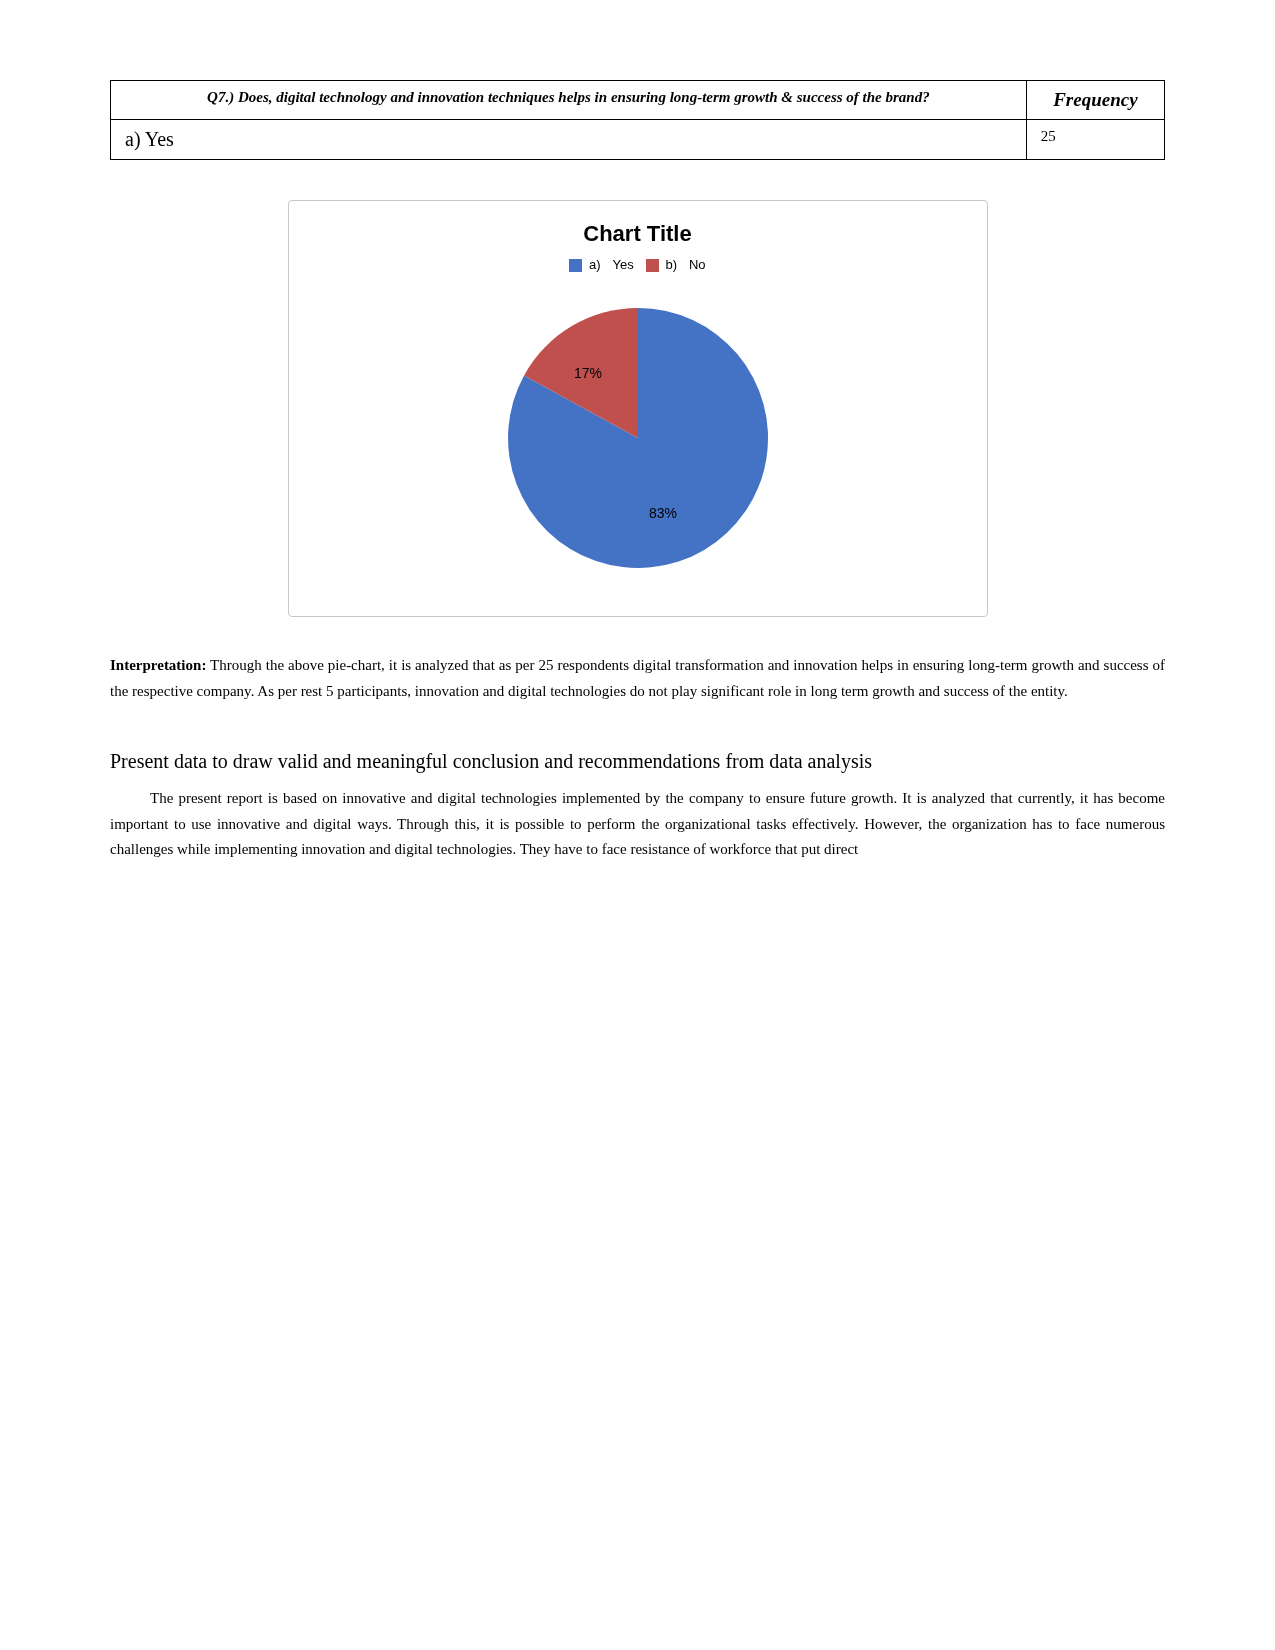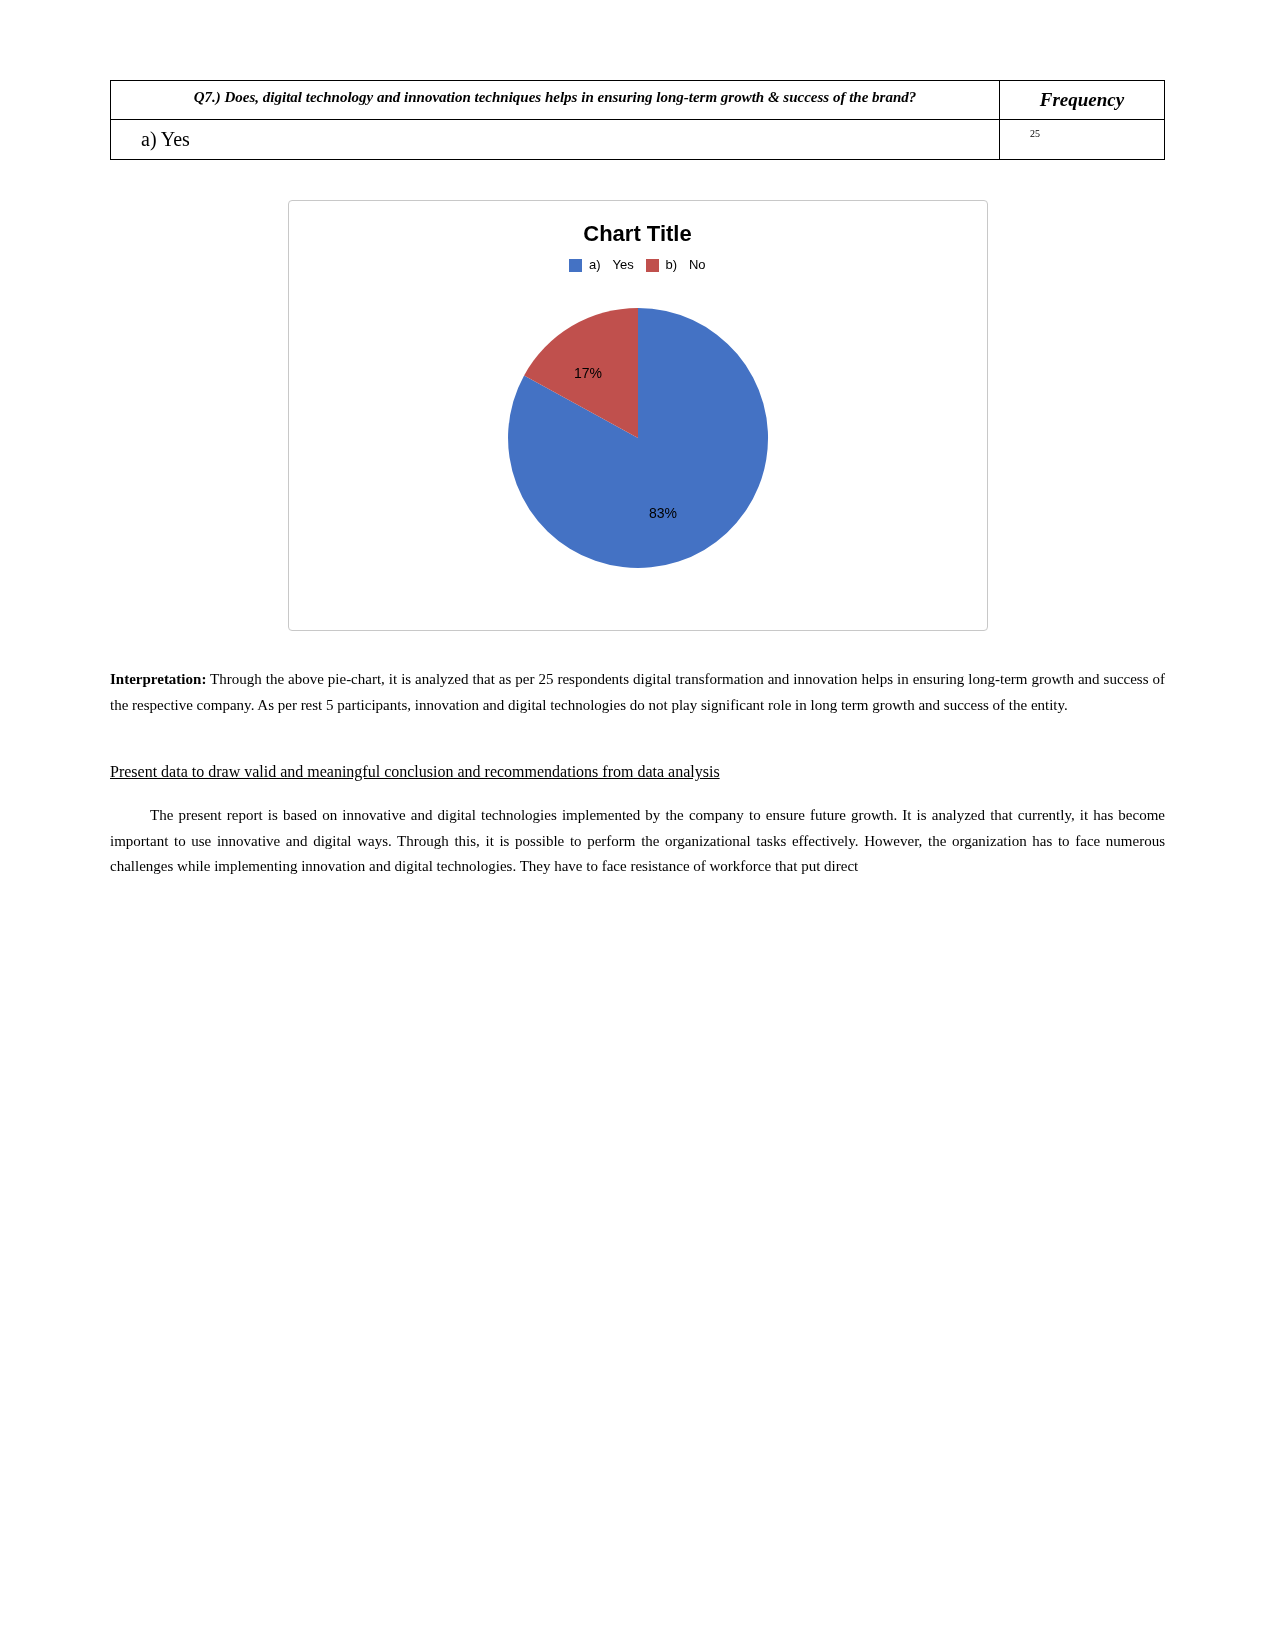--- a/index.html
+++ b/index.html
@@ -16,46 +16,46 @@
 
     
     .question-table {
       width: 100%;
       border-collapse: collapse;
       margin-bottom: 40px;
     }
     .question-table th,
     .question-table td {
       border: 1.5px solid #000;
-      padding: 8px 30px;
+      padding: 8px 14px;
       vertical-align: top;
     }
     .question-table .header-cell {
       font-style: italic;
       font-weight: bold;
       font-size: 15px;
     }
     .question-table .freq-header {
       font-style: italic;
       font-weight: bold;
       font-size: 19px;
       white-space: nowrap;
     }
     .question-table .answer-cell {
       font-size: 20px;
     }
     .question-table .freq-cell {
-      font-size: 10px;
+      font-size: 15px;
     }
 
     
     .chart-container {
       border: 1.5px solid #c8c8c8;
       border-radius: 4px;
-      padding: 20px 30px 42px;
+      padding: 20px 30px 28px;
       margin-bottom: 36px;
       width: 700px;
       margin-left: auto;
       margin-right: auto;
     }
 
     .chart-title {
       text-align: center;
       font-family: Arial, sans-serif;
       font-size: 22px;
@@ -99,23 +99,22 @@
       margin-bottom: 40px;
       text-align: justify;
       line-height: 1.7;
     }
     .interpretation-block .bold-label {
       font-weight: bold;
     }
 
     
     .section-heading {
-      text-decoration: underline;
-      font-size: 16px;
-      margin-bottom: 18px;
+      font-size: 20px;
+      margin-bottom: 8px;
       line-height: 1.7;
     }
 
     
     .body-text {
       text-align: justify;
       line-height: 1.7;
       text-indent: 40px;
     }
   </style>

